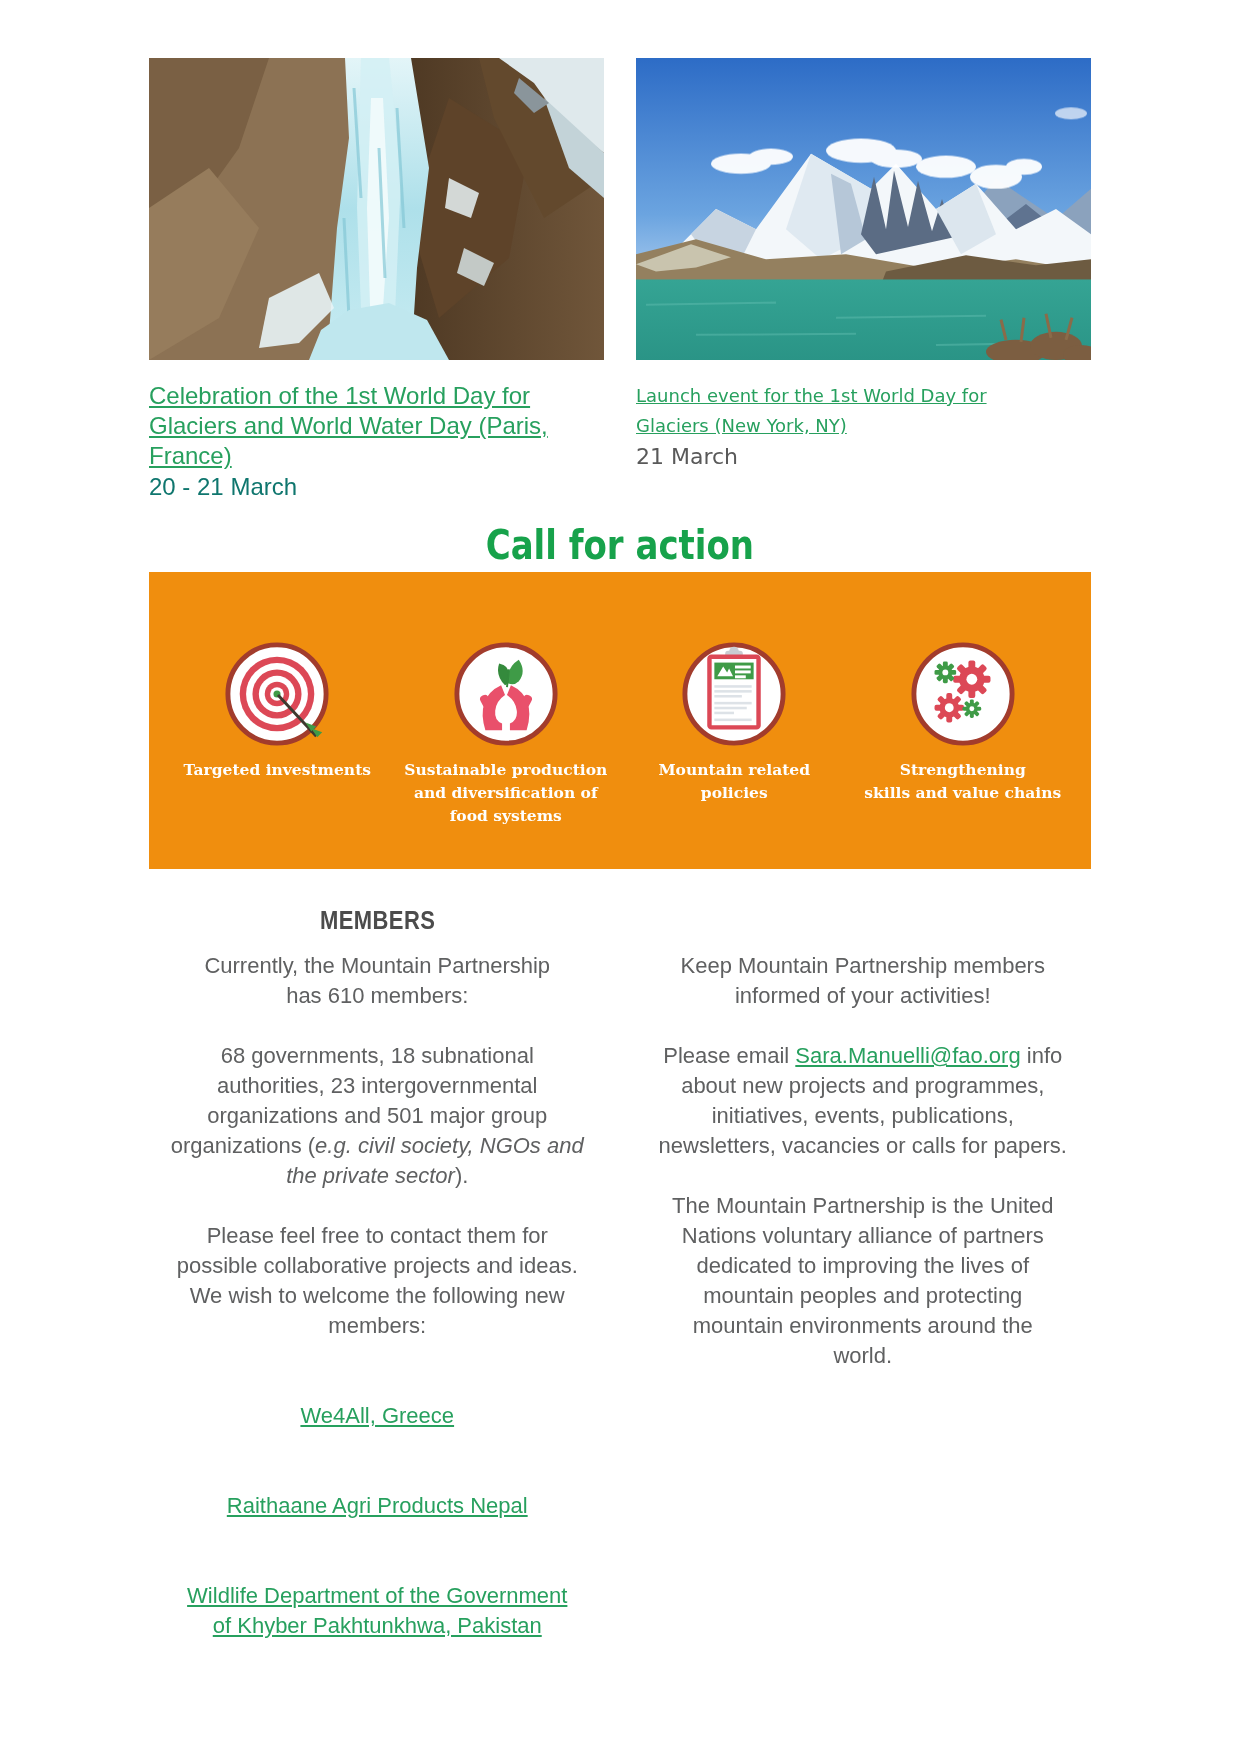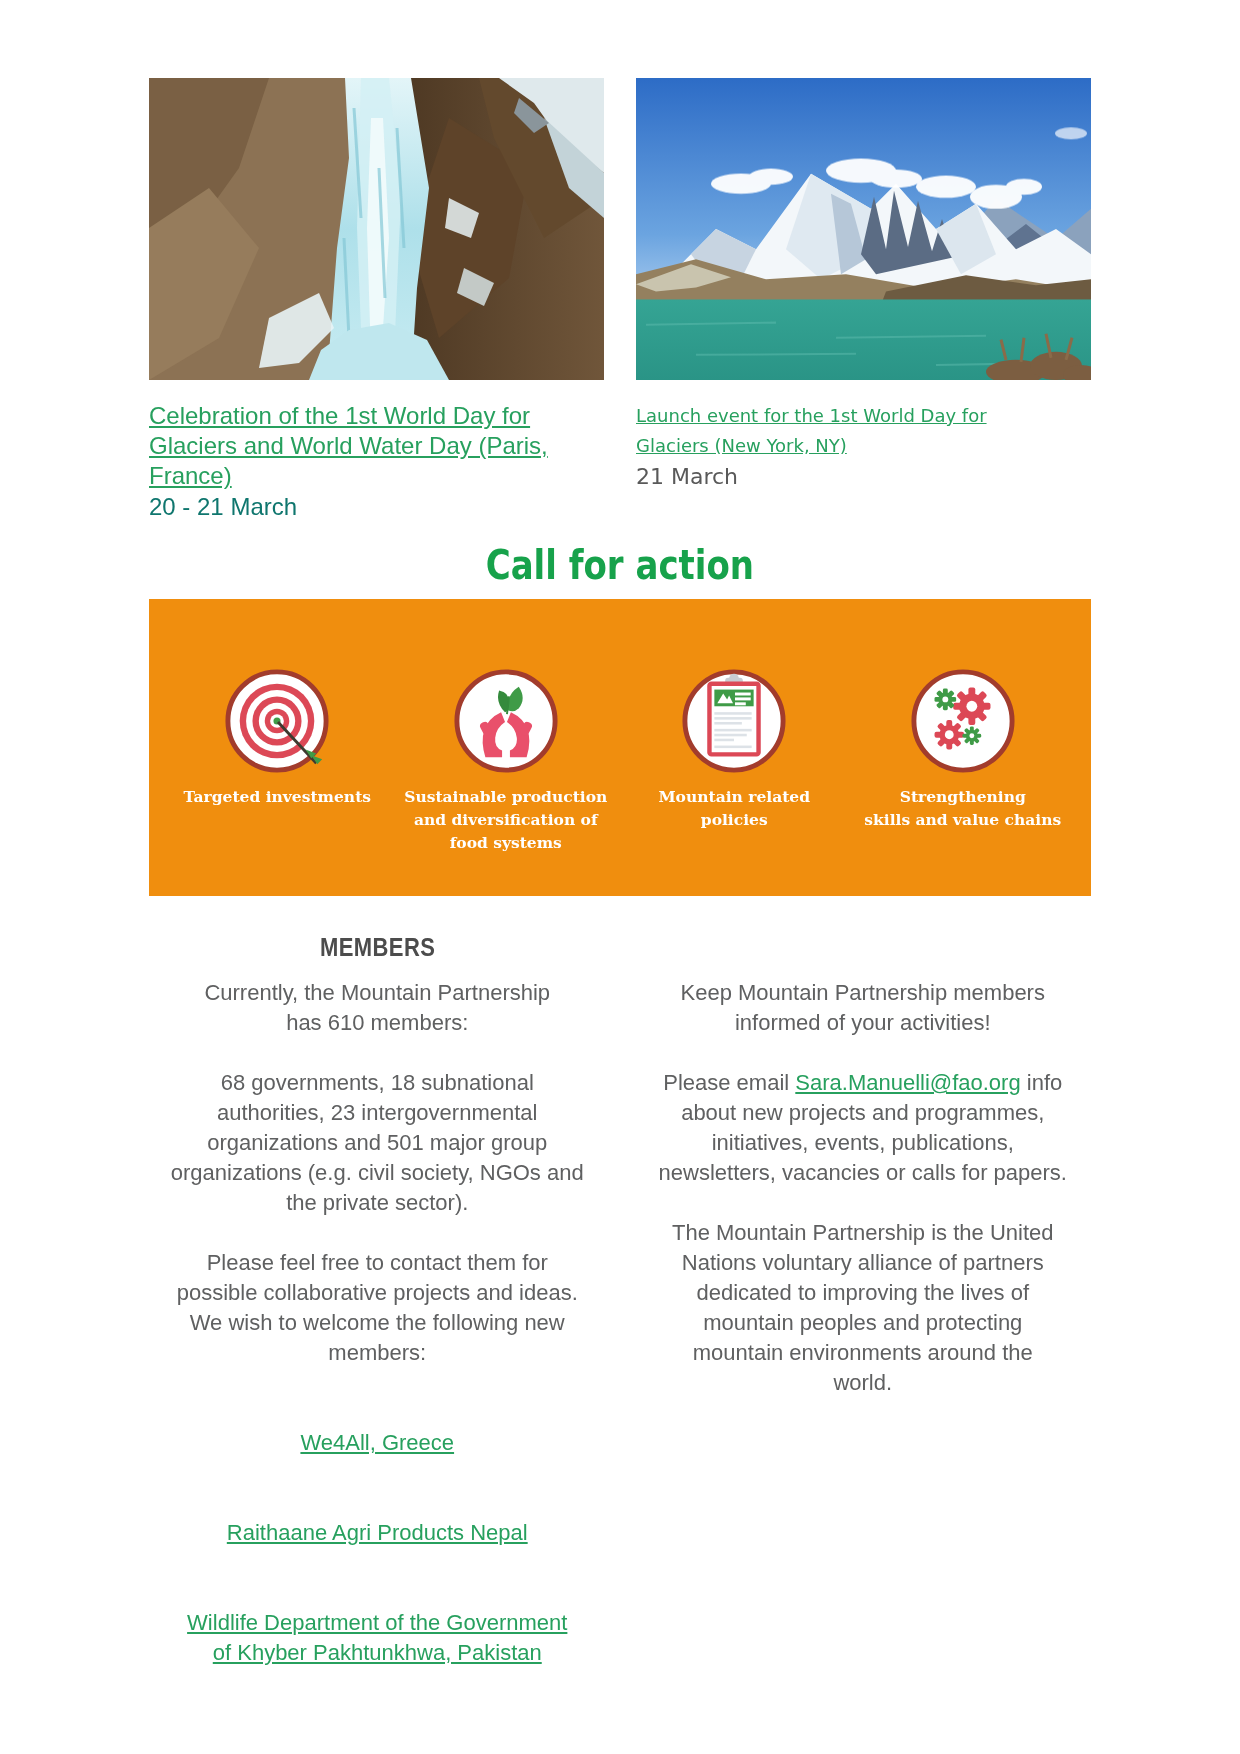--- a/index.html
+++ b/index.html
@@ -2,21 +2,21 @@
 <html><head>
 <meta charset="utf-8">
 <style>
   * { margin:0; padding:0; box-sizing:border-box; }
   html,body { background:#ffffff; }
   body {
     width:1240px; min-height:1754px;
     font-family:"Liberation Sans", sans-serif;
     position:relative;
   }
-  .container { width:942px; margin:0 auto; padding-top:78px; }
+  .container { width:942px; margin:0 auto; padding-top:58px; }
 
   
   .photo-row, .caption-row {
     display:grid; grid-template-columns:1fr 1fr; column-gap:32px;
   }
   .photo {
     width:455px; height:302px; overflow:hidden; display:block;
   }
   .photo svg { display:block; width:100%; height:100%; }
   .caption-row { margin-top:21px; }
@@ -48,21 +48,21 @@
     margin-top:16px; text-align:center;
   }
   .cfa-heading span {
     display:inline-block;
     font-family:"DejaVu Sans", sans-serif;
     font-weight:bold; font-size:40px; line-height:54px;
     color:#17A24B;
     transform:scaleX(.85); transform-origin:center;
   }
   .banner {
-    margin-top:7px; height:297px; background:#F08E0E;
+    height:297px; background:#F08E0E;
     display:grid; grid-template-columns:repeat(4,1fr);
     padding:68px 14px 0 14px;
   }
   .banner-item { display:flex; flex-direction:column; align-items:center; }
   .badge { width:108px; height:108px; }
   .banner-label {
     margin-top:10px;
     font-family:"DejaVu Serif", serif;
     font-weight:bold; font-size:15.5px; line-height:23px;
     color:#ffffff; text-align:center; white-space:pre-line;
@@ -82,21 +82,21 @@
     transform:scaleX(.88); transform-origin:center;
     letter-spacing:.5px;
   }
   .cols-row { margin-top:14px; }
   .text-col {
     font-family:"Liberation Sans", sans-serif;
     font-size:22px; line-height:30px; color:#5F6061;
     text-align:center;
   }
   .text-col p { white-space:pre-line; margin-bottom:30px; }
-  .em { }
+  .em { font-style:italic; }
   .text-col a {
     color:#27A05E; text-decoration:underline; cursor:pointer;
     white-space:pre-line;
   }
   .member-link-para { margin-bottom:30px; text-align:center; white-space:pre-line; }
 </style>
 </head>
 <body>
 
 <div class="container">

